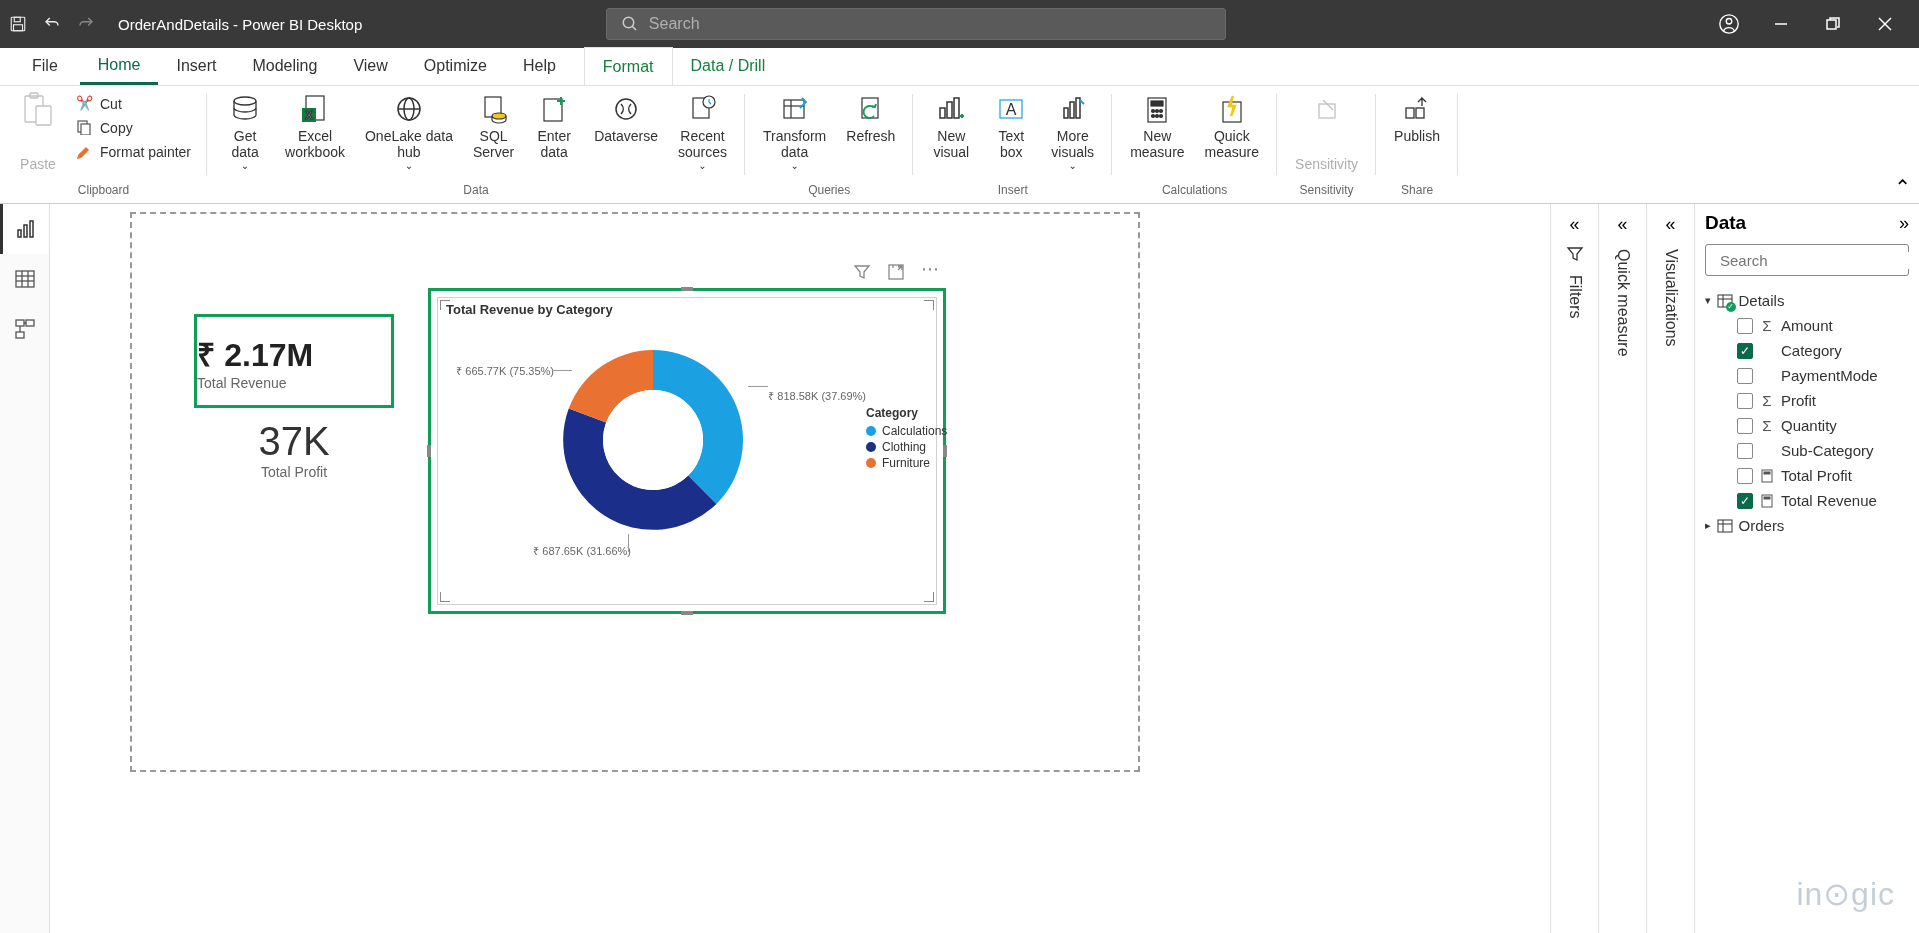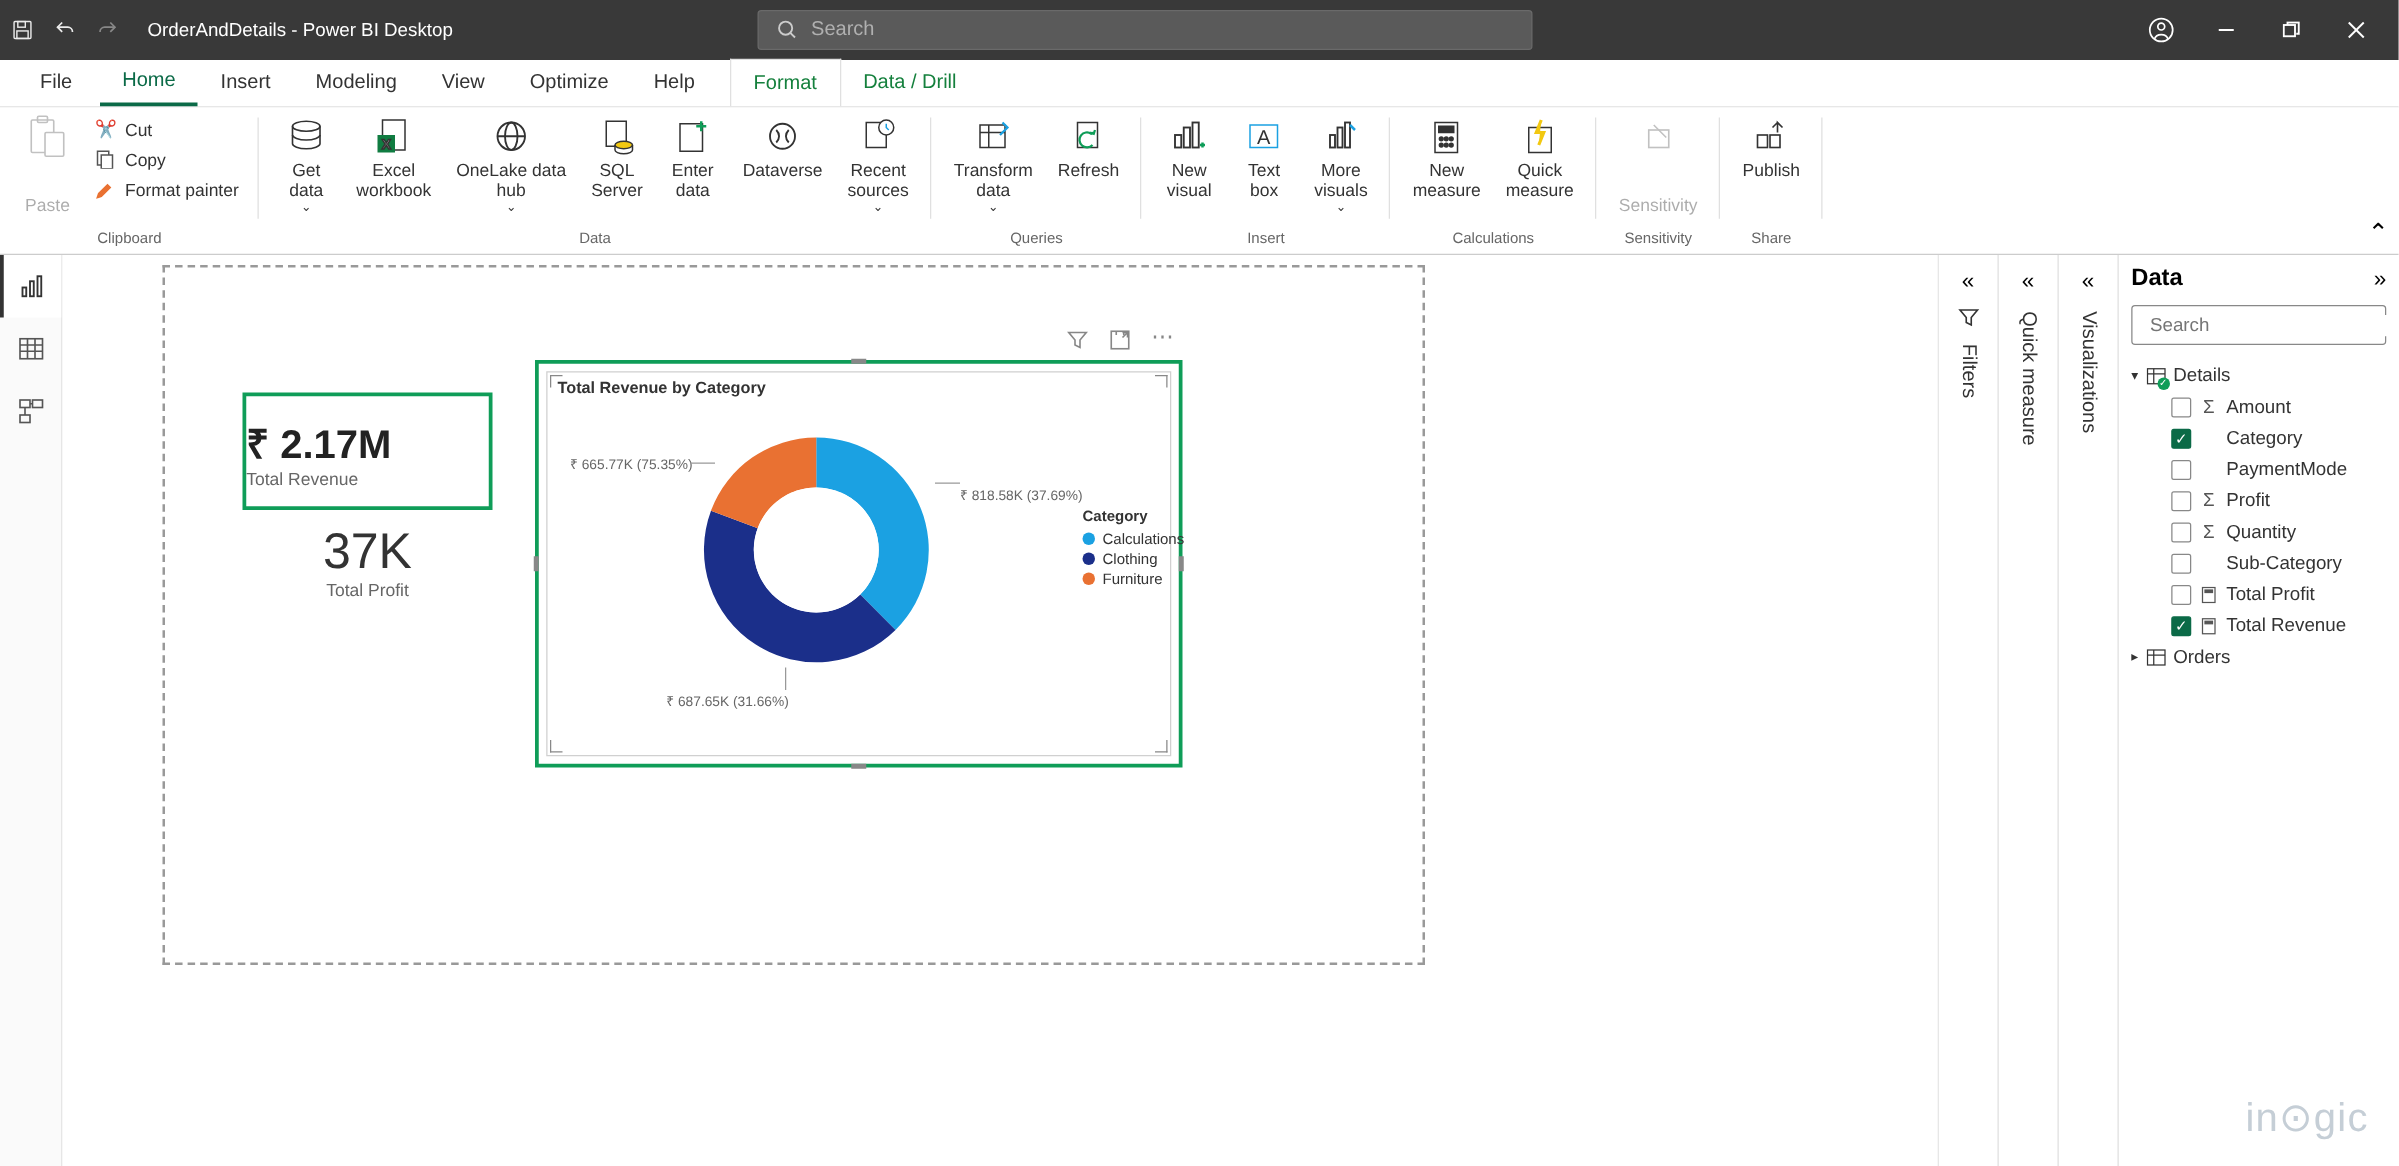--- a/index.html
+++ b/index.html
@@ -499,21 +499,21 @@
 
               <path d="M163.4 163.9 A90 90 0 0 1 15.8 68.5 L53.2 82.5 A50 50 0 0 0 135.2 135.5 Z" fill="#1b2f8a"></path>
 
               <path d="M15.8 68.5 A90 90 0 0 1 100 10 L100 50 A50 50 0 0 0 53.2 82.5 Z" fill="#e97132"></path>
               <circle cx="100" cy="100" r="50" fill="#fff"></circle>
             </svg>
           </div>
 
           <div class="data-label" style="left:330px;top:90px">₹ 818.58K (37.69%)</div>
           <div class="data-label" style="left:310px;top:88px;width:20px;height:1px;border-top:1px solid #999"></div>
-          <div class="data-label" style="left:95px;top:255px">₹ 687.65K (31.66%)</div>
+          <div class="data-label" style="left:95px;top:245px">₹ 687.65K (31.66%)</div>
           <div class="data-label" style="left:190px;top:236px;width:1px;height:18px;border-left:1px solid #999"></div>
           <div class="data-label" style="left:18px;top:65px">₹ 665.77K (75.35%)</div>
           <div class="data-label" style="left:114px;top:72px;width:20px;height:1px;border-top:1px solid #999"></div>
 
           <div class="legend">
             <div class="legend-title">Category</div>
             <div class="legend-item">
                 <span class="legend-dot" style="background:#1ba1e2"></span>
                 <span>Calculations</span>
               </div>

